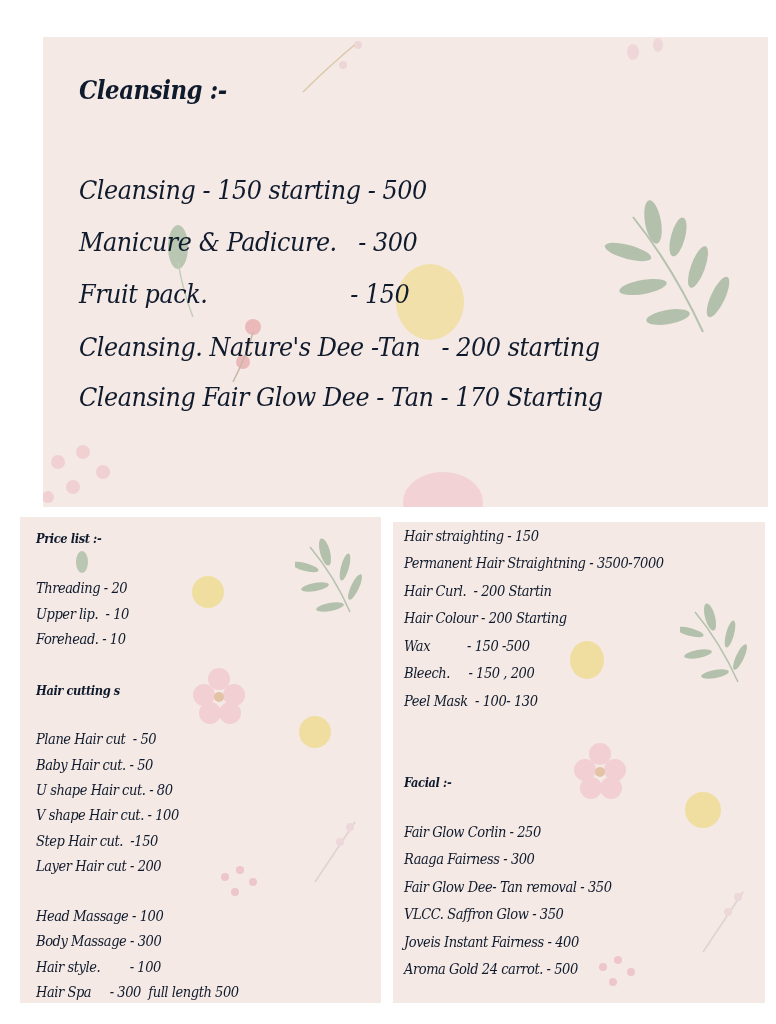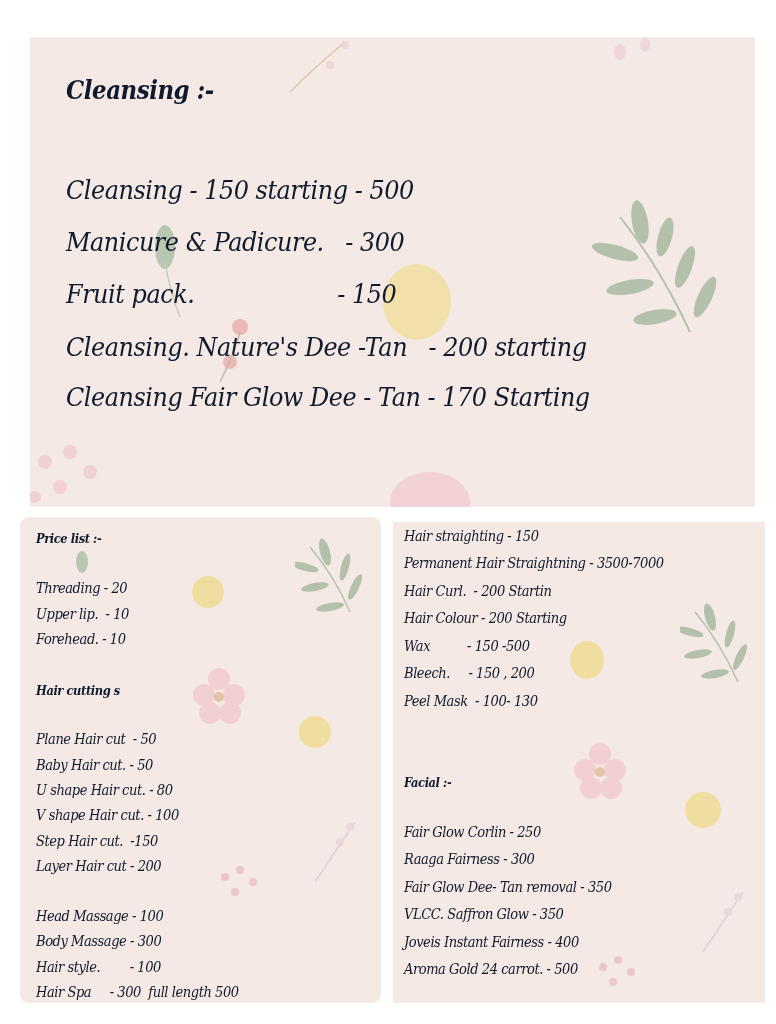--- a/index.html
+++ b/index.html
@@ -3,22 +3,22 @@
 <meta charset="utf-8">
 <style>
   html, body { margin:0; padding:0; }
   body {
     width:776px; height:1024px; background:#ffffff; position:relative; overflow:hidden;
     font-family: "DejaVu Serif", serif;
   }
   .panel {
     position:absolute; background:#f4e9e5; overflow:hidden;
   }
-  #top-panel { left:30px; top:37px; width:725px; height:470px; }
-  #left-panel { left:20px; top:517px; width:361px; height:486px;border-radius:9px; }
+  #top-panel { left:43px; top:37px; width:725px; height:470px; }
+  #left-panel { left:20px; top:517px; width:361px; height:486px; }
   #right-panel { left:393px; top:522px; width:363px; height:481px;padding-left:9px; }
   .deco { position:absolute; pointer-events:none; }
   .txt {
     position:absolute; color:#0f1a2c; font-style:italic; white-space:pre;
     font-family: "DejaVu Serif", serif; letter-spacing:-0.5px;
   }
   .big { font-size:26px; transform:scaleX(0.92); transform-origin:left; }
   .heading-big { font-size:26px; font-weight:bold; transform:scaleX(0.88); transform-origin:left; }
   .small { font-size:14.5px; transform:scaleX(0.9); transform-origin:left; }
   .heading-small { font-size:13.5px; font-weight:bold; transform:scaleX(0.85); transform-origin:left; }

